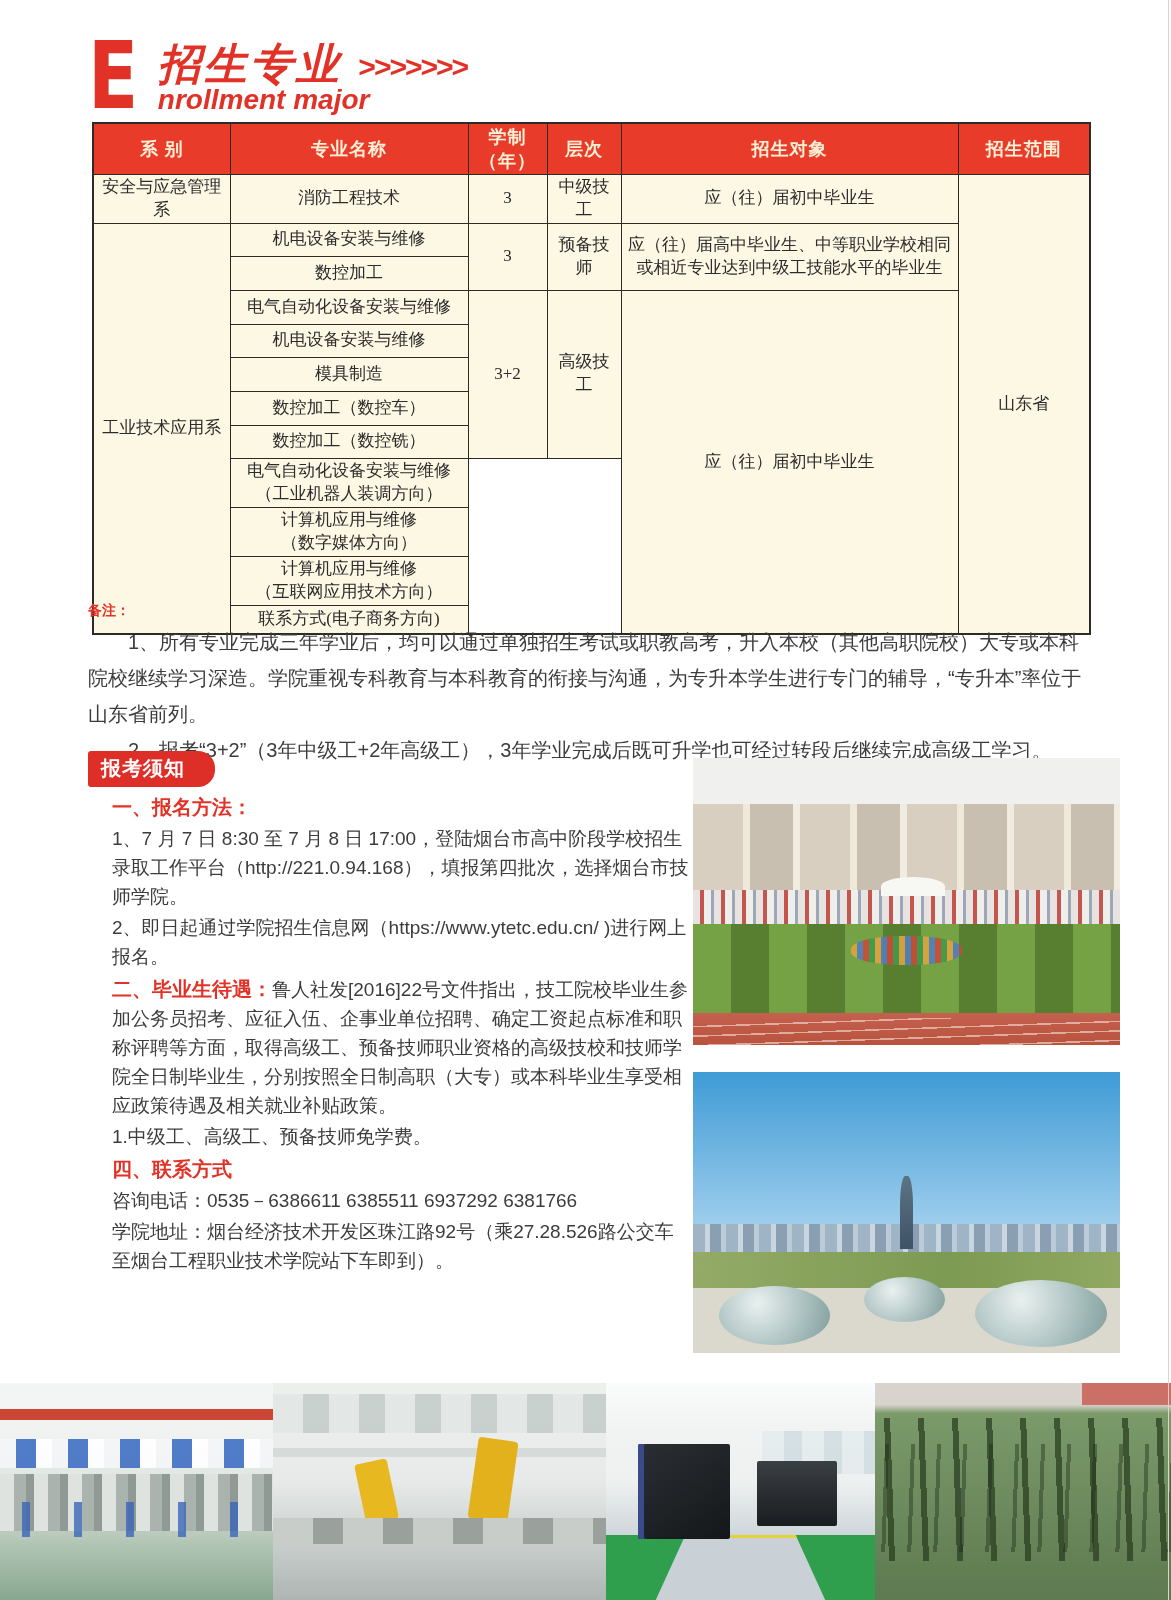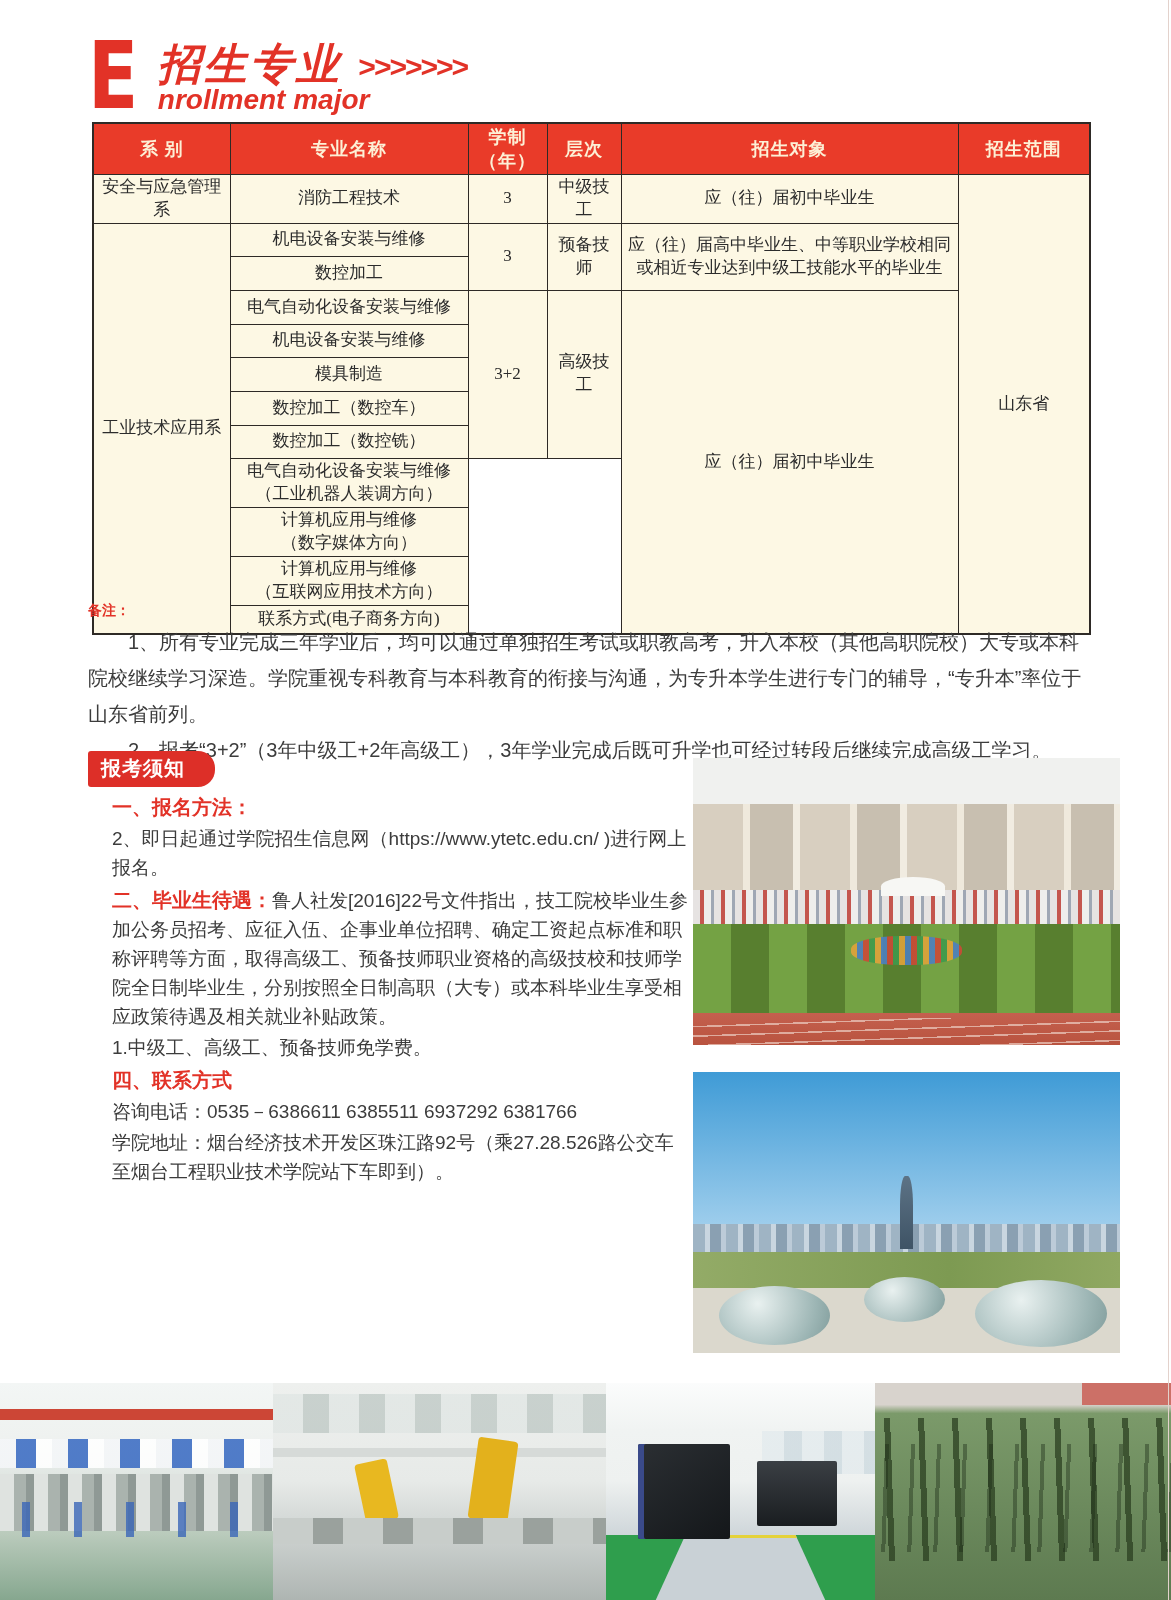--- a/index.html
+++ b/index.html
@@ -211,20 +211,21 @@
   <div id="notes">
     <p class="notes-label">备注：</p>
     <p class="notes-para">1、所有专业完成三年学业后，均可以通过单独招生考试或职教高考，升入本校（其他高职院校）大专或本科院校继续学习深造。学院重视专科教育与本科教育的衔接与沟通，为专升本学生进行专门的辅导，“专升本”率位于山东省前列。</p>
     <p class="notes-para">2、报考“3+2”（3年中级工+2年高级工），3年学业完成后既可升学也可经过转段后继续完成高级工学习。</p>
   </div>
 
   <div id="badge">报考须知</div>
 
   <div id="sections">
     <p class="sec-head h-red">一、报名方法：</p>
+    <p class="sec-body">1、7 月 7 日 8:30 至 7 月 8 日 17:00，登陆烟台市高中阶段学校招生录取工作平台（http://221.0.94.168），填报第四批次，选择烟台市技师学院。</p>
     <p class="sec-body">2、即日起通过学院招生信息网（https://www.ytetc.edu.cn/ )进行网上报名。</p>
     <p class="sec-body sec-gap"><span class="h-red">二、毕业生待遇：</span><span>鲁人社发[2016]22号文件指出，技工院校毕业生参加公务员招考、应征入伍、企事业单位招聘、确定工资起点标准和职称评聘等方面，取得高级工、预备技师职业资格的高级技校和技师学院全日制毕业生，分别按照全日制高职（大专）或本科毕业生享受相应政策待遇及相关就业补贴政策。</span></p>
     <p class="sec-body">1.中级工、高级工、预备技师免学费。</p>
     <p class="sec-head h-red sec-gap">四、联系方式</p>
     <p class="sec-body">咨询电话：0535－6386611  6385511  6937292  6381766</p>
     <p class="sec-body">学院地址：烟台经济技术开发区珠江路92号（乘27.28.526路公交车至烟台工程职业技术学院站下车即到）。</p>
   </div>
 
   <div id="photo1" class="photo">
     <div class="band p1-sky"></div>

